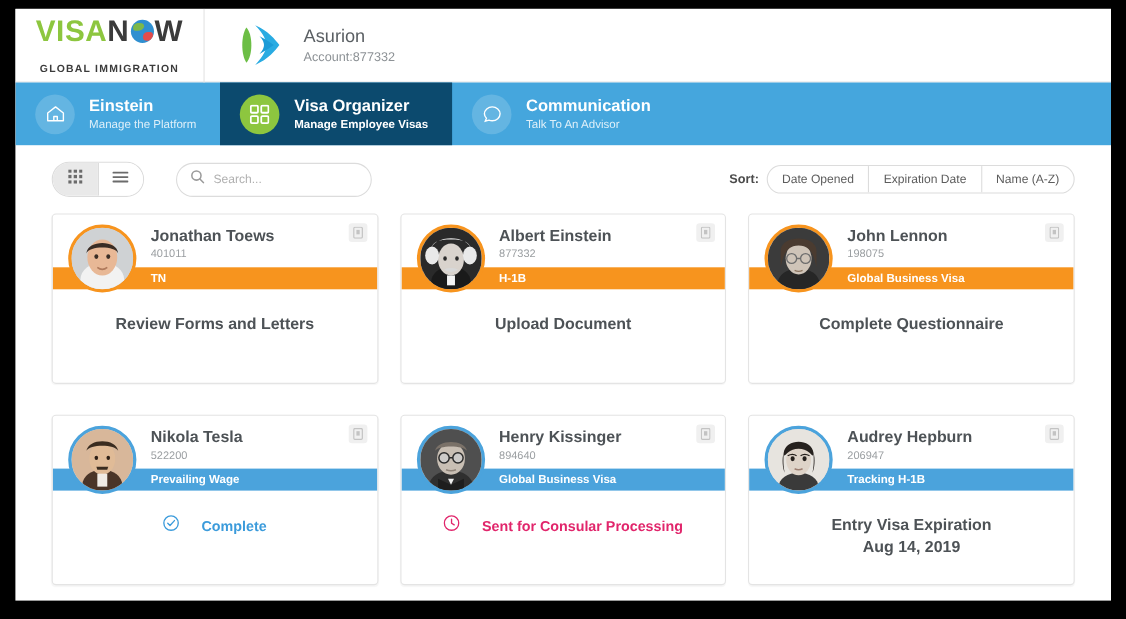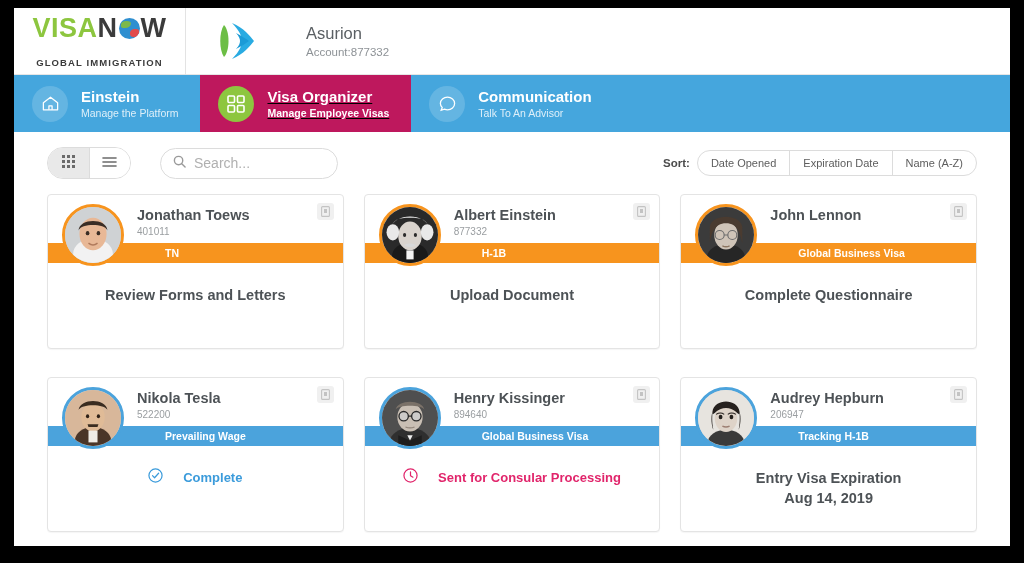--- a/index.html
+++ b/index.html
@@ -75,21 +75,20 @@
     font-weight: bold;
     color: #3b3b3b;
     letter-spacing: 1.1px;
     margin-top: 15px;
   }
 
   .account {
     display: flex;
     align-items: center;
     padding-left: 30px;
-    gap: 30px;
   }
   .asurion-mark {
     width: 46px; height: 44px;
     position: relative;
     margin-right: 14px;
     flex: none;
   }
   .account-text { line-height: 1.25; }
   .account-name {
     font-size: 16.5px;
@@ -108,21 +107,21 @@
     background: #45a6dd;
     display: flex;
     align-items: stretch;
   }
   .nav-item {
     display: flex;
     align-items: center;
     padding: 0 22px 0 18px;
     cursor: pointer;
   }
-  .nav-item.active { background: #be185d; text-decoration: underline; }
+  .nav-item.active { background: #0c4a6e; }
   .nav-icon {
     width: 36px; height: 36px;
     border-radius: 50%;
     background: rgba(255,255,255,.17);
     display: flex; align-items: center; justify-content: center;
     margin-right: 13px;
     flex: none;
   }
   .nav-icon.green { background: #8DC63F; }
   .nav-text { line-height: 1.2; }
@@ -169,21 +168,21 @@
     border: 1px solid #dcdcdc;
     border-radius: 16px;
     display: flex;
     align-items: center;
     padding: 0 12px;
     background: #fff;
   }
   .search input {
     border: none;
     outline: none;
-    font-size: 14px;
+    font-size: 11px;
     color: #9a9a9a;
     font-family: "Liberation Sans", sans-serif;
     margin-left: 8px;
     width: 100%;
     background: transparent;
   }
   .search input::placeholder { color: #b0b0b0; }
 
   .sortwrap {
     margin-left: auto;
@@ -271,21 +270,20 @@
     display: flex;
     align-items: center;
     z-index: 2;
   }
   .card.blue .band { background: #4BA3DC; }
   .band-label {
     font-size: 10.5px;
     font-weight: bold;
     color: #ffffff;
     padding-left: 89px;
-    margin-left: 28px;
   }
 
   .doc-icon {
     position: absolute;
     right: 9px; top: 8px;
     width: 17px; height: 17px;
     border-radius: 3px;
     background: #f0f0f0;
     display: flex; align-items: center; justify-content: center;
     z-index: 4;
@@ -528,20 +526,21 @@
           <ellipse cx="31" cy="31" rx="13" ry="16" fill="#cfc4b8"></ellipse>
           <path d="M13 22 C15 7 47 7 49 22 L49 40 C47 30 44 18 31 18 C18 18 15 30 13 40 Z" fill="#4a3b30"></path>
           <circle cx="24" cy="31" r="5" fill="none" stroke="#6d6d6d" stroke-width="1.3"></circle>
           <circle cx="38" cy="31" r="5" fill="none" stroke="#6d6d6d" stroke-width="1.3"></circle>
           <line x1="29" y1="31" x2="33" y2="31" stroke="#6d6d6d" stroke-width="1.3"></line>
           <path d="M27 43 Q31 45 35 43" stroke="#8c7560" stroke-width="1.4" fill="none"></path>
             </svg>
         </div>
         <div class="person">
           <div class="pname">John Lennon</div>
+          <div class="pid">198075</div>
         </div>
         <div class="band">
           <span class="band-label">Global Business Visa</span>
         </div>
         <div class="doc-icon">
           <svg width="9" height="11" viewBox="0 0 9 11" fill="none" stroke="#c3c3c3" stroke-width="1.1">
             <rect x="0.6" y="0.6" width="7.8" height="9.8" rx="1"></rect>
             <rect x="3" y="3" width="3" height="4" fill="#c3c3c3" stroke="none"></rect>
           </svg>
         </div>

